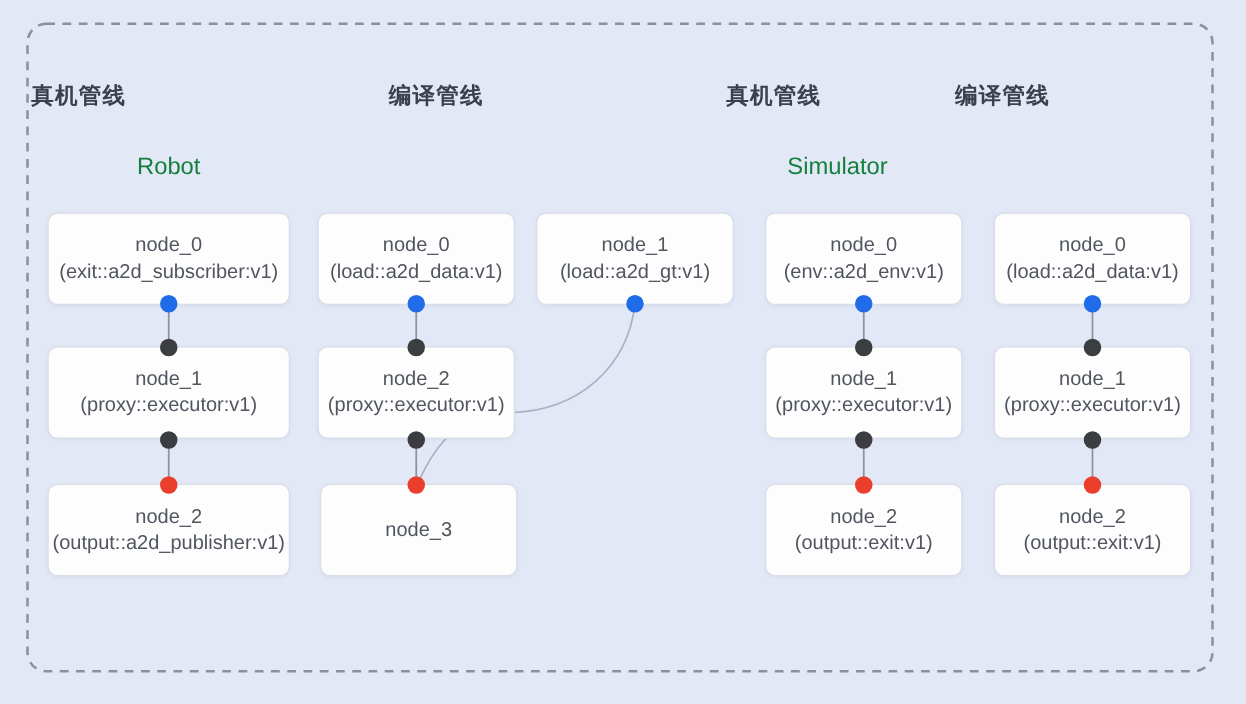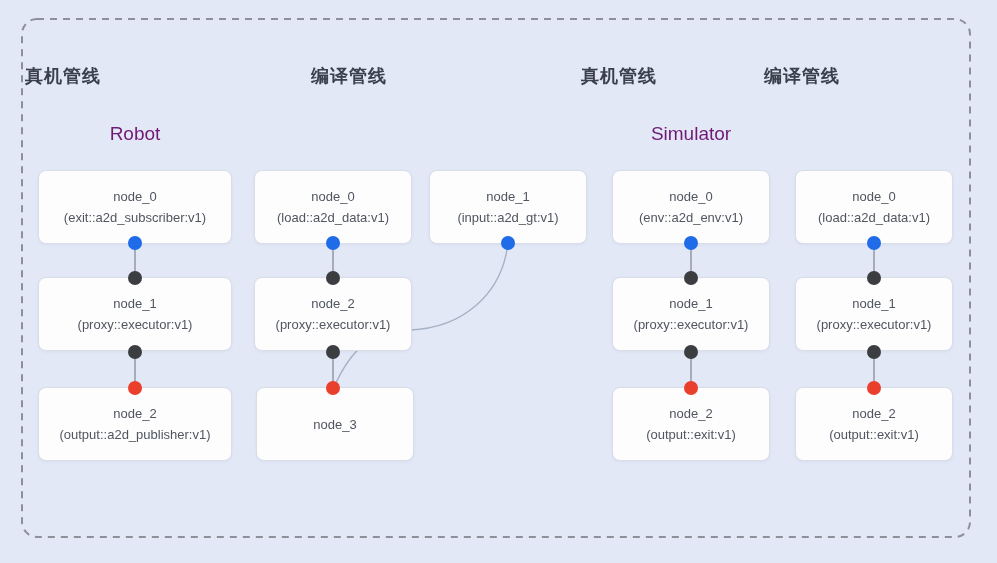--- a/index.html
+++ b/index.html
@@ -13,30 +13,30 @@
 
   svg.layer { position:absolute; left:0; top:0; z-index:1; }
 
   .hdr-zh {
     position:absolute; top:64px; width:220px; 
     font-size:18px; font-weight:700; color:#3a404c; letter-spacing:1px;
     z-index:2;
   }
   .hdr-en {
     position:absolute; top:123px; width:220px; text-align:center;
-    font-size:19px; color:#701a75; z-index:2;
+    font-size:19px; color:#15803d; z-index:2;
   }
 
   .node {
     position:absolute; height:74px; box-sizing:border-box;
     background:#fdfdfe; border:1px solid #d9dde6; border-radius:8px;
     display:flex; flex-direction:column; align-items:center; justify-content:center;
     z-index:2; box-shadow:0 1px 3px rgba(60,80,140,0.06);
   }
-  .node .nm, .node .tp { font-size:13px; color:#50555f; line-height:21px; white-space:nowrap; }
+  .node .nm, .node .tp { font-size:16px; color:#50555f; line-height:21px; white-space:nowrap; }
 
   .dot {
     position:absolute; width:14px; height:14px; border-radius:50%; z-index:3;
   }
   .dot.blue  { background:#1f6be8; }
   .dot.black { background:#3b3d40; }
   .dot.red   { background:#ea3f2d; }
 
   .w194 { width:194px; } .w158 { width:158px; }
 </style>
@@ -61,42 +61,42 @@
 
     <path d="M508,243 C502,295 462,328 410,330 C368,332 350,352 335,385" fill="none" stroke="#a8b2c5" stroke-width="1.4"></path>
   </svg>
 
   <div class="hdr-zh" style="left:25px">真机管线</div>
   <div class="hdr-zh" style="left:311px">编译管线</div>
   <div class="hdr-zh" style="left:581px">真机管线</div>
   <div class="hdr-zh" style="left:764px">编译管线</div>
 
   <div class="hdr-en" style="left:25px">Robot</div>
-  <div class="hdr-en" style="left:581px">Simulator</div>
+  <div class="hdr-en" style="left:560px">Simulator</div>
 
   <div class="node w194" style="left:38px;top:170px">
     <span class="nm">node_0</span>
     <span class="tp">(exit::a2d_subscriber:v1)</span>
   </div>
   <div class="node w194" style="left:38px;top:277px">
     <span class="nm">node_1</span>
     <span class="tp">(proxy::executor:v1)</span>
   </div>
   <div class="node w194" style="left:38px;top:387px">
     <span class="nm">node_2</span>
     <span class="tp">(output::a2d_publisher:v1)</span>
   </div>
 
   <div class="node w158" style="left:254px;top:170px">
     <span class="nm">node_0</span>
     <span class="tp">(load::a2d_data:v1)</span>
   </div>
   <div class="node w158" style="left:429px;top:170px">
     <span class="nm">node_1</span>
-    <span class="tp">(input::a2d_gt:v1)</span>
+    <span class="tp">(load::a2d_gt:v1)</span>
   </div>
   <div class="node w158" style="left:254px;top:277px">
     <span class="nm">node_2</span>
     <span class="tp">(proxy::executor:v1)</span>
   </div>
   <div class="node w158" style="left:256px;top:387px">
     <span class="nm">node_3</span>
   </div>
 
   <div class="node w158" style="left:612px;top:170px">

